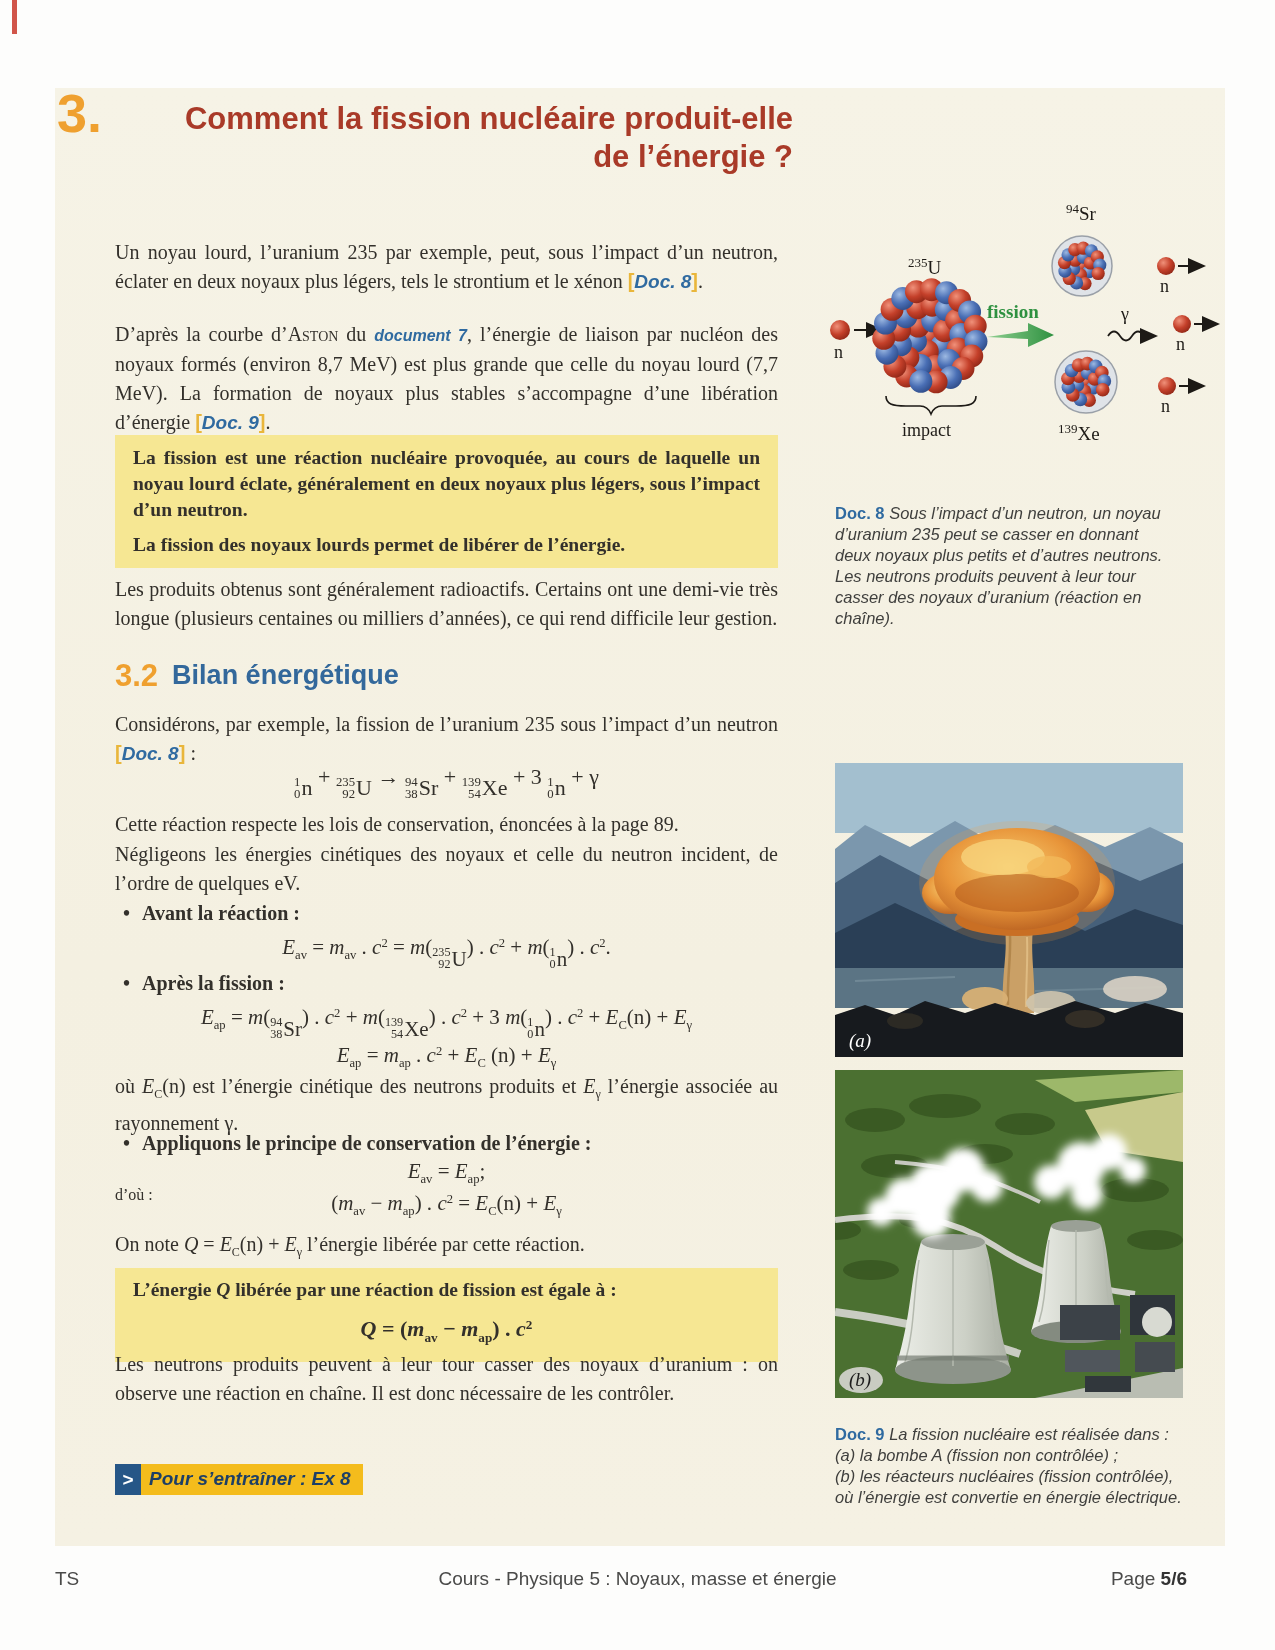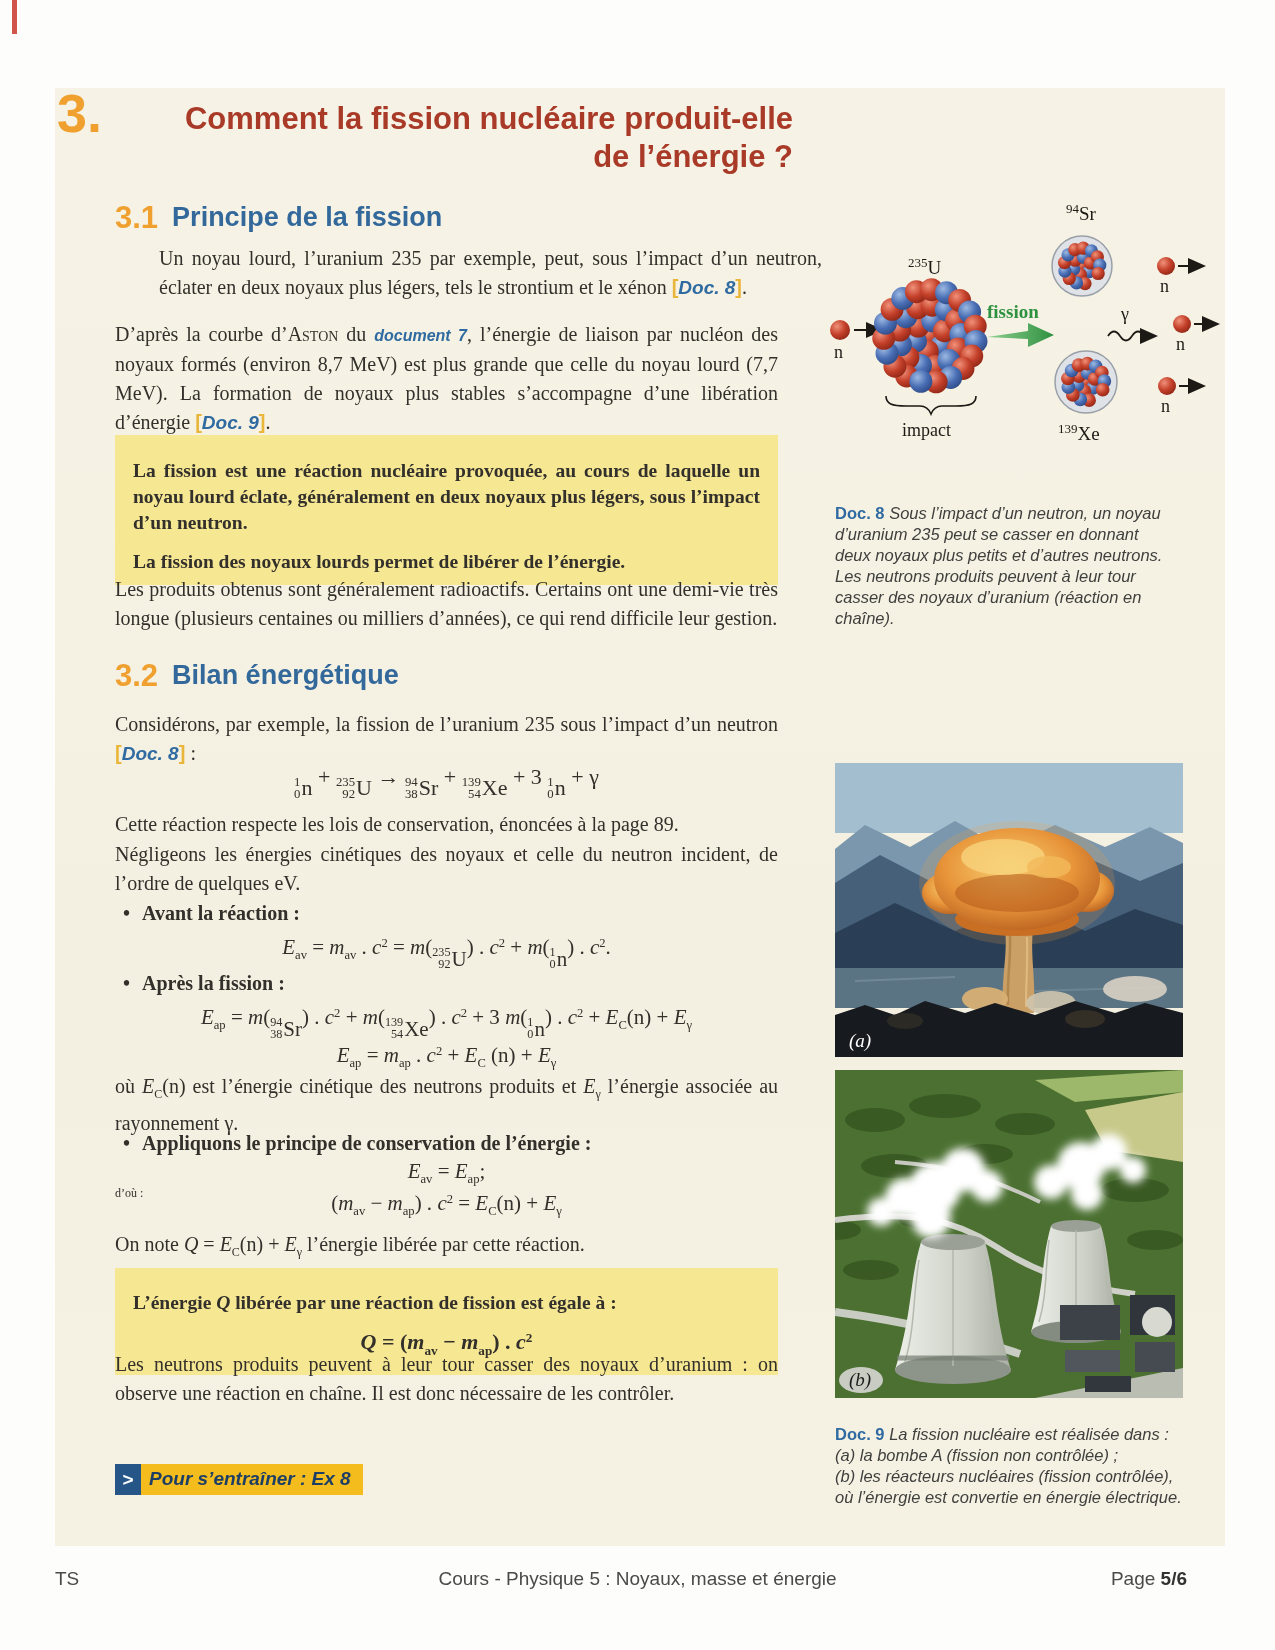--- a/index.html
+++ b/index.html
@@ -20,39 +20,39 @@
   .body{position:absolute;left:60px;width:663px;margin:0;font-size:20px;line-height:29px;
         text-align:justify;}
   .seg-i{font-style:italic;}
   .seg-sc{font-variant:small-caps;}
   .seg-blue{color:#2f6aa0;font-weight:bold;font-style:italic;font-family:"Liberation Sans",sans-serif;font-size:16px;}
   .bracket{color:#e9b63b;font-weight:bold;font-family:"Liberation Sans",sans-serif;}
   .docref{color:#2f6aa0;font-weight:bold;font-style:italic;font-family:"Liberation Sans",sans-serif;font-size:19px;}
   
   .hl-box{position:absolute;left:60px;width:663px;background:#f6e793;box-sizing:border-box;
         padding:10px 18px;}
-  .hl-box p{margin:13px 0 9px 0;font-weight:bold;font-size:19.5px;line-height:26px;text-align:justify;}
+  .hl-box p{margin:0 0 9px 0;font-weight:bold;font-size:19.5px;line-height:26px;text-align:justify;}
   .hl-box p:last-child{margin-bottom:0;}
   
   .eq{position:absolute;left:60px;width:663px;font-size:21px;line-height:26px;}
   .eq.center{text-align:center;}
   .eq-bold{font-weight:bold;}
   .eq-i{font-style:italic;}
   .eq-t{font-style:normal;}
   .eq-sub{font-size:0.6em;vertical-align:-0.4em;}
   .eq-sup{font-size:0.6em;vertical-align:0.55em;}
   .nuc{display:inline-flex;align-items:center;vertical-align:-2px;}
   .nuc-az{display:inline-flex;flex-direction:column;align-items:flex-end;font-size:0.58em;
         line-height:0.95em;margin-right:1px;font-style:normal;}
   .nuc-sym{font-style:normal;}
   .ieq{white-space:nowrap;}
   .bullet{position:absolute;left:68px;width:655px;font-weight:bold;font-size:20px;}
   .bullet .dot{margin-right:12px;}
   .dou-row{position:absolute;left:60px;width:663px;}
-  .dou-label{position:absolute;left:0;top:0;font-size:12px;}
+  .dou-label{position:absolute;left:0;top:0;font-size:16px;}
   .dou-eq{position:static;text-align:center;}
   
   .badge{position:absolute;left:60px;display:inline-flex;align-items:stretch;}
   .badge-chevron{background:#265687;color:#ffffff;font-family:"Liberation Sans",sans-serif;
         font-weight:bold;font-size:19px;display:flex;align-items:center;justify-content:center;
         width:26px;}
   .badge-label{background:#f4bc1c;color:#1d3f66;font-family:"Liberation Sans",sans-serif;
         font-weight:bold;font-style:italic;font-size:19px;padding:4px 12px 5px 8px;}
   
   .caption{position:absolute;font-family:"Liberation Sans",sans-serif;font-size:16.5px;
@@ -82,25 +82,22 @@
   <div class="scan-mark"></div>
 
   <div class="page">
 
     <span class="chapter-num">3.</span>
     <div class="chapter-title">
       <span>Comment la fission nucléaire produit-elle</span><br>
       <span>de l’énergie ?</span>
     </div>
 
-    <div class="sec-head" style="top:112px;">
-      <span class="sec-num">3.1</span><span class="sec-title">Principe de la fission</span>
-    </div>
-
-    <p class="body" style="top:156px;margin-left:44px;"><span class="seg-t">Un noyau lourd, l’uranium 235 par exemple, peut, sous l’impact d’un neutron, éclater en deux noyaux plus légers, tels le strontium et le xénon </span><span class="bracket">[</span><span class="docref">Doc. 8</span><span class="bracket">]</span><span class="seg-t">.</span></p>
+
+    <p class="body" style="top:150px;"><span class="seg-t">Un noyau lourd, l’uranium 235 par exemple, peut, sous l’impact d’un neutron, éclater en deux noyaux plus légers, tels le strontium et le xénon </span><span class="bracket">[</span><span class="docref">Doc. 8</span><span class="bracket">]</span><span class="seg-t">.</span></p>
     <p class="body" style="top:232px;"><span class="seg-t">D’après la courbe d’</span><span class="seg-sc">Aston</span><span class="seg-t"> du </span><span class="seg-blue">document 7</span><span class="seg-t">, l’énergie de liaison par nucléon des noyaux formés (environ 8,7 MeV) est plus grande que celle du noyau lourd (7,7 MeV). La formation de noyaux plus stables s’accompagne d’une libération d’énergie </span><span class="bracket">[</span><span class="docref">Doc. 9</span><span class="bracket">]</span><span class="seg-t">.</span></p>
 
     <div class="hl-box" style="top:347px;">
       <p>La fission est une réaction nucléaire provoquée, au cours de laquelle un noyau lourd éclate, généralement en deux noyaux plus légers, sous l’impact d’un neutron.</p>
       <p>La fission des noyaux lourds permet de libérer de l’énergie.</p>
     </div>
 
     <p class="body" style="top:487px;">Les produits obtenus sont généralement radioactifs. Certains ont une demi-vie très longue (plusieurs centaines ou milliers d’années), ce qui rend difficile leur gestion.</p>
 
     <div class="sec-head" style="top:570px;">

